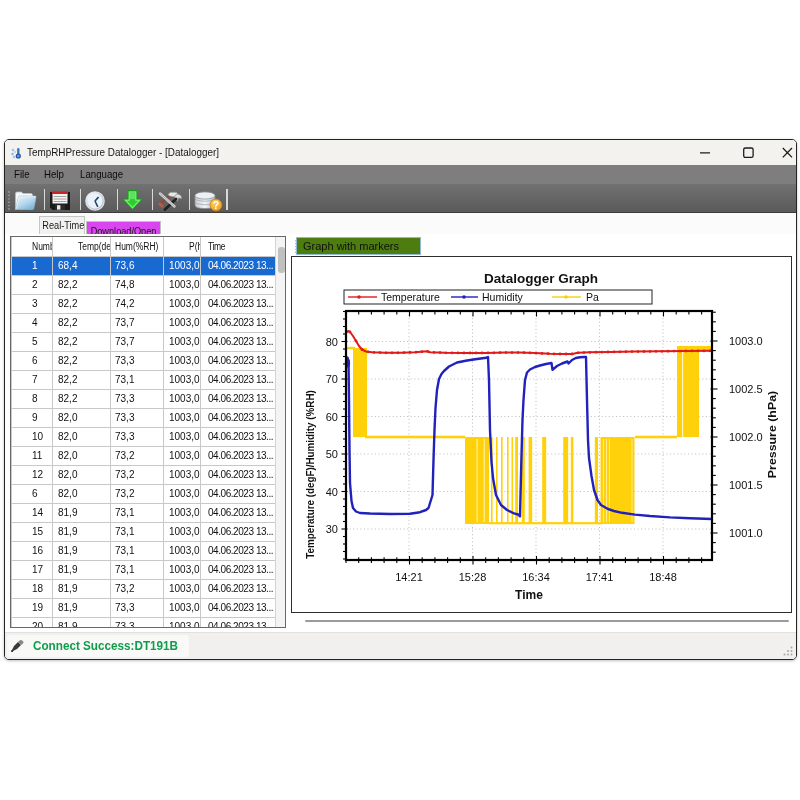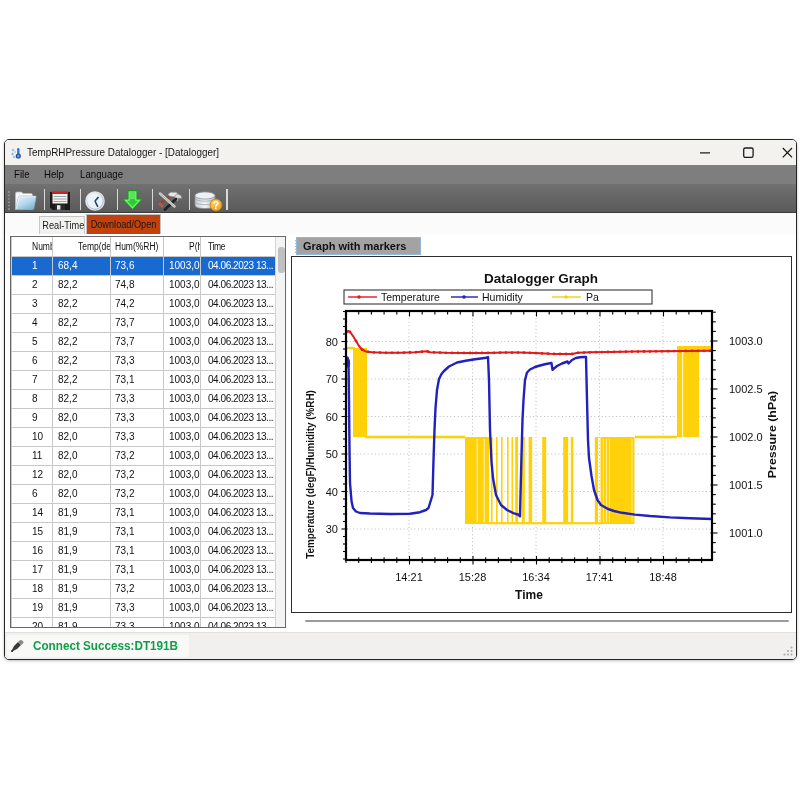--- a/index.html
+++ b/index.html
@@ -11,40 +11,40 @@
 #appicon { position:absolute; left:5px; top:7px; width:12px; height:12px; }
 .winbtn { position:absolute; top:0; height:25px; color:#1c1c1c; }
 #menubar { left:0; top:25px; width:100%; height:19px; background:#7e7e7e; }
 #menubar span { position:absolute; top:0; line-height:19px; font-size:11px; color:#0b0b0b; transform:scaleX(.88); transform-origin:0 50%; }
 #toolbar { left:0; top:44px; width:100%; height:29px; background:linear-gradient(#717171,#5a5a5a); border-bottom:1px solid #3c3c3c; }
 .sep { position:absolute; top:5px; width:1.5px; height:21px; background:#e6e6e6; opacity:.9; }
 #tabstrip { left:0; top:73px; width:100%; height:21px; background:#fbfbfb; }
 .tab { position:absolute; font-size:10.2px; color:#1a1a1a; text-align:center; white-space:nowrap;margin-left:32px; }
 .tab span { display:inline-block; transform:scaleX(.9); transform-origin:50% 50%; }
 #tab1 { left:2px; top:3px; width:46px; height:18px; background:#f1f1f0; border:1px solid #c6c6c6; border-bottom:none; line-height:17px; }
-#tab2 { left:49px; top:1px; width:75px; height:20px; background:#c2410c; border:1px solid #c0c0c0; border-bottom:none; line-height:19px; }
+#tab2 { left:49px; top:8px; width:75px; height:20px; background:#d946ef; border:1px solid #c0c0c0; border-bottom:none; line-height:19px; }
 #content { left:0; top:94px; width:100%; height:398px; background:#fff; }
 #statusbar { left:0; top:492px; width:100%; height:27px; background:#f1f0ee; border-top:1px solid #e2e1df; }
 #status-text { position:absolute; left:28px; top:0; line-height:25px; font-size:13px; font-weight:bold; color:#0f9d4c; transform:scaleX(.9); transform-origin:0 50%; white-space:nowrap; }
 #status-white { position:absolute; left:2px; top:2px; width:182px; height:22px; background:#f9f9f7; border-radius:3px; }
 #tablebox { position:absolute; left:5px; top:2px; width:276px; height:392px; border:1px solid #686868; background:#fff; overflow:hidden; }
 table { border-collapse:collapse; table-layout:fixed; width:265px; font-size:10px; color:#111; }
 col.c1{width:41px} col.c2{width:58px} col.c3{width:53px} col.c4{width:37px} col.c5{width:76px}
 th,td { font-weight:normal; text-align:left; padding:0 0 0 5px; height:19px; border:1px solid #c8c8c8; border-top:none;
   white-space:nowrap; overflow:hidden; }
 th:nth-child(1),td:nth-child(1) { padding-left:20px;margin-top:15px; }
 th:nth-child(3),td:nth-child(3) { padding-left:4px; }
 th:nth-child(5),td:nth-child(5) { padding-left:7px; letter-spacing:-0.45px; }
 th { height:19px; border-color:#c8c8c8;padding-left:25px; }
 th span { display:inline-block; transform:scaleX(.85); transform-origin:0 50%; }
 tr.sel td { background:#186ad1; color:#fff; }
 #scrollbar { position:absolute; right:0; top:0; width:10px; height:100%; background:#f4f4f4; border-left:1px solid #d4d4d4; }
 #thumb { position:absolute; left:1.5px; top:10px; width:7px; height:26px; background:#c0c0c0; border-radius:3px; }
-#graphlabel { position:absolute; left:291px; top:3px; width:125px; height:18px; border:1px solid #8fb9d4; background:#a3a3a3;
-  font-size:11px; font-weight:bold; color:#111; line-height:17px; padding-left:6px; }
+#graphlabel { position:absolute; left:291px; top:3px; width:125px; height:18px; border:1px solid #8fb9d4; background:#4d7c0f;
+  font-size:11px; font-weight:normal; color:#111; line-height:17px; padding-left:6px; }
 #gpanel { position:absolute; left:286px; top:22px; width:501px; height:357px; border:1px solid #2e2e2e; background:#fff; }
 #groove { position:absolute; left:300px; top:386px; width:484px; height:1.5px; background:#9b9b9b; border-radius:2px; box-shadow:0 1.5px 0 #fdfdfd; }
 .tl { font-size:11px; fill:#111; }
 </style></head>
 <body>
 <div id="win">
   <div id="titlebar">
     <svg id="appicon" viewBox="0 0 12 12">
       <circle cx="3" cy="3" r="1.3" fill="#9fc4e8"></circle>
         <circle cx="2.5" cy="7" r="1.2" fill="#8ab4dd"></circle>

